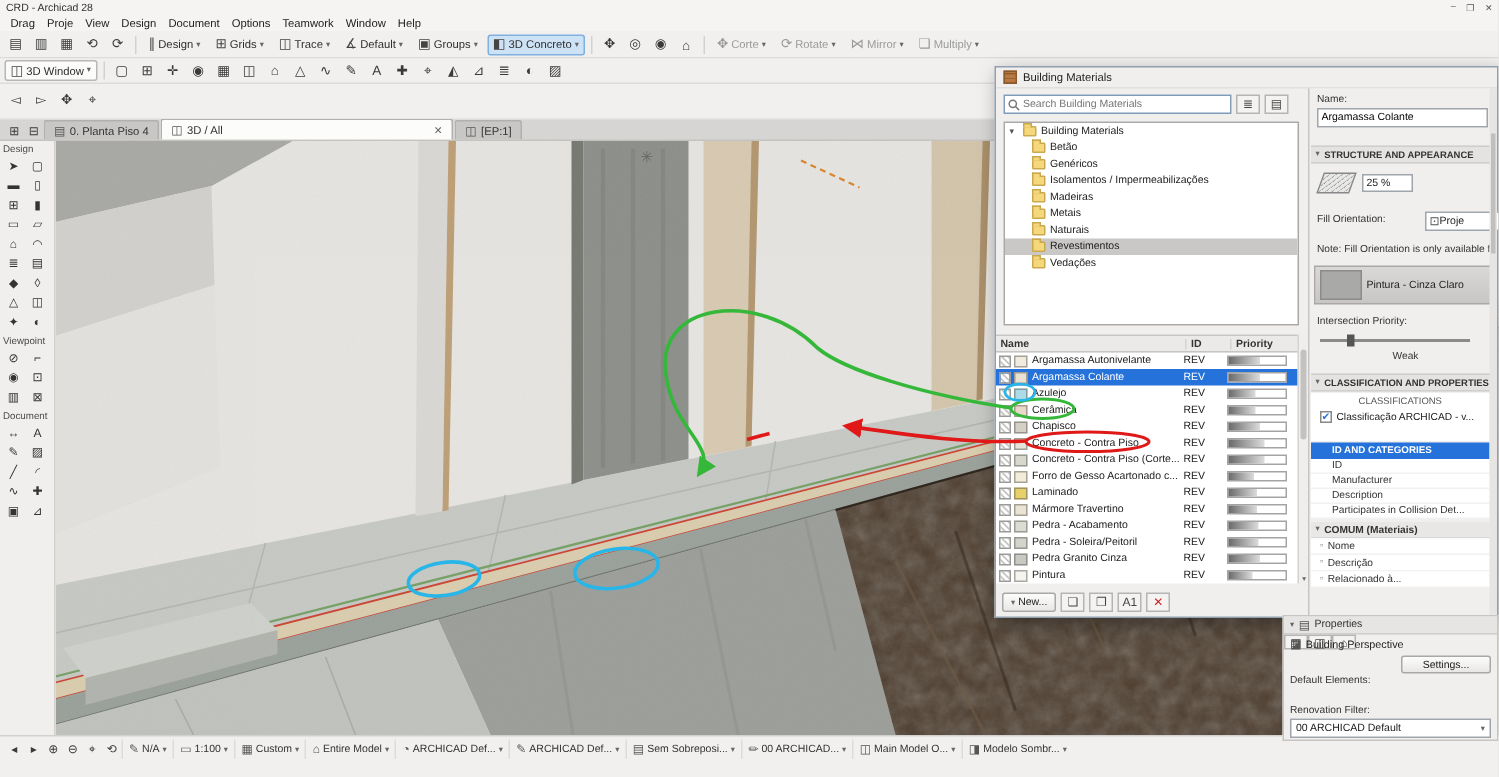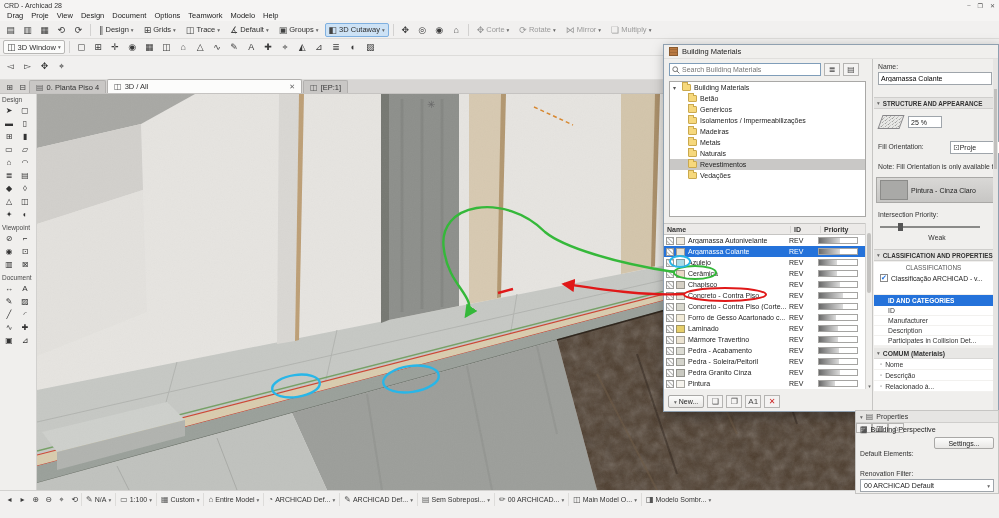--- a/index.html
+++ b/index.html
@@ -118,21 +118,21 @@
 
 <div class="menubar" data-repeat="menubar.items">
 
 <span class="mi">Drag</span>
     <span class="mi">Proje</span>
     <span class="mi">View</span>
     <span class="mi">Design</span>
     <span class="mi">Document</span>
     <span class="mi">Options</span>
     <span class="mi">Teamwork</span>
-    <span class="mi">Modelo</span>
+    <span class="mi">Window</span>
     <span class="mi">Help</span>
   </div>
 
 <div class="trow t1">
   <span class="rep" data-repeat="toolbar1.left_icons">
     
   <span class="ibtn">
         <span>▤</span>
       </span><span class="ibtn">
         <span>▥</span>
@@ -161,21 +161,21 @@
       </span><span class="tbtn">
         <span class="g">∡</span>
         <span>Default</span>
         <span class="caret">▾</span>
       </span><span class="tbtn">
         <span class="g">▣</span>
         <span>Groups</span>
         <span class="caret">▾</span>
       </span><span class="tbtn" data-active="true">
         <span class="g">◧</span>
-        <span>3D Cutaway</span>
+        <span>3D Concreto</span>
         <span class="caret">▾</span>
       </span></span>
   <span class="vsep"></span>
   <span class="rep" data-repeat="toolbar1.mid_icons">
     
   <span class="ibtn">
         <span>✥</span>
       </span><span class="ibtn">
         <span>◎</span>
       </span><span class="ibtn">

